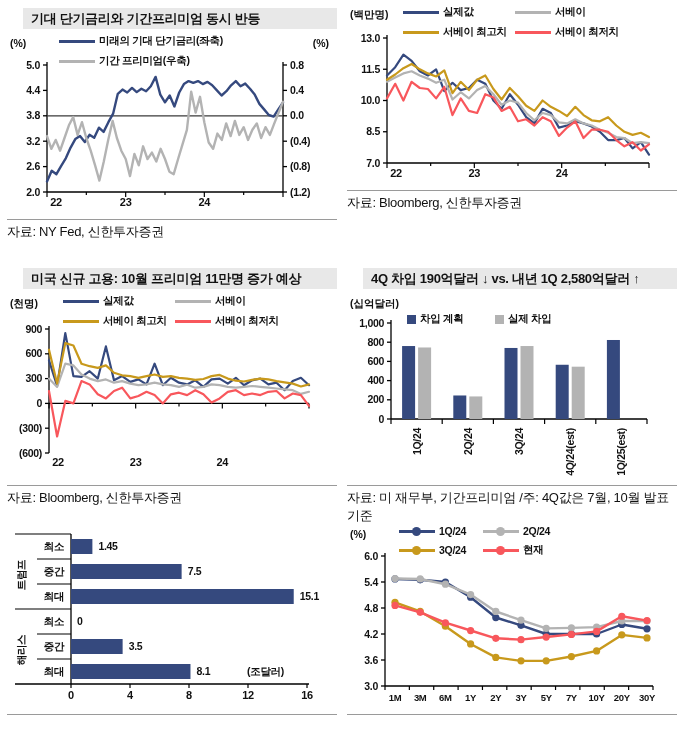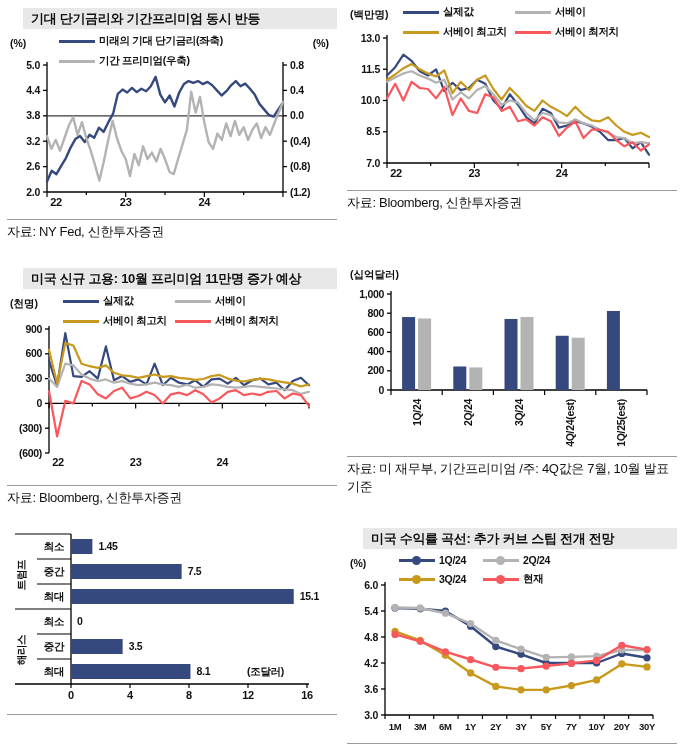--- a/index.html
+++ b/index.html
@@ -208,22 +208,35 @@
           <polyline points="42.0,63.4 50.1,89.0 58.3,36.1 66.4,79.1 74.5,79.9 82.6,74.2 90.8,81.6 98.9,49.4 107.0,83.3 115.1,79.1 123.3,84.9 131.4,82.4 139.5,87.4 147.6,66.7 155.8,88.2 163.9,80.8 172.0,85.7 180.1,87.4 188.3,83.3 196.4,89.9 204.5,82.4 212.6,81.6 220.8,86.6 228.9,80.8 237.0,88.2 245.1,83.3 253.3,81.6 261.4,87.4 269.5,85.7 277.6,93.2 285.8,84.1 293.9,80.8 302.0,88.2" fill="none" stroke="#35497E" stroke-width="2.2" stroke-linejoin="round" stroke-linecap="round"></polyline>
           <polyline points="42.0,81.6 50.1,89.9 58.3,66.7 66.4,68.4 74.5,77.5 82.6,81.6 90.8,84.1 98.9,82.4 107.0,85.7 115.1,84.1 123.3,86.6 131.4,88.2 139.5,87.4 147.6,85.7 155.8,87.4 163.9,88.2 172.0,89.9 180.1,87.8 188.3,90.7 196.4,89.9 204.5,87.4 212.6,88.2 220.8,89.9 228.9,90.7 237.0,89.9 245.1,89.0 253.3,89.9 261.4,90.7 269.5,91.5 277.6,92.3 285.8,93.2 293.9,96.9 302.0,94.8" fill="none" stroke="#B3B3B3" stroke-width="2.2" stroke-linejoin="round" stroke-linecap="round"></polyline>
           <polyline points="42.0,52.7 50.1,86.6 58.3,46.1 66.4,48.5 74.5,66.7 82.6,69.2 90.8,70.9 98.9,68.4 107.0,75.8 115.1,78.3 123.3,79.1 131.4,80.8 139.5,79.1 147.6,77.5 155.8,79.9 163.9,79.1 172.0,80.8 180.1,81.6 188.3,82.8 196.4,82.0 204.5,79.1 212.6,77.9 220.8,81.6 228.9,83.7 237.0,84.5 245.1,82.8 253.3,81.6 261.4,82.4 269.5,84.1 277.6,85.3 285.8,86.6 293.9,89.5 302.0,87.4" fill="none" stroke="#C8991C" stroke-width="2.2" stroke-linejoin="round" stroke-linecap="round"></polyline>
           <polyline points="42.0,94.0 50.1,139.5 58.3,103.9 66.4,106.4 74.5,84.1 82.6,87.4 90.8,97.3 98.9,101.4 107.0,94.0 115.1,90.7 123.3,101.4 131.4,99.0 139.5,94.8 147.6,98.1 155.8,106.4 163.9,97.3 172.0,95.7 180.1,98.1 188.3,93.2 196.4,97.3 204.5,105.6 212.6,101.4 220.8,94.8 228.9,93.2 237.0,98.1 245.1,96.5 253.3,98.1 261.4,94.8 269.5,94.0 277.6,101.4 285.8,96.5 293.9,98.1 302.0,108.9" fill="none" stroke="#F8575C" stroke-width="2.2" stroke-linejoin="round" stroke-linecap="round"></polyline>
         </svg>
     </div>
     <div class="foot"><span>자료: Bloomberg, 신한투자증권</span></div>
   </section>
 
   <section class="panel">
+    <h3 class="ptitle">4Q 차입 190억달러 ↓ vs. 내년 1Q 2,580억달러 ↑</h3>
     <div class="cwrap">
       <span class="unit ul">(십억달러)</span>
+      <div class="legend" id="lg-c4">
+          <div class="lgrow">
+            <span class="lgitem" style="width: 88px;">
+              <span class="sw-sq" style="background: rgb(53, 73, 126);"></span>
+              <span class="lglabel">차입 계획</span>
+            </span>
+            <span class="lgitem">
+              <span class="sw-sq" style="background: rgb(179, 179, 179);"></span>
+              <span class="lglabel">실제 차입</span>
+            </span>
+          </div>
+        </div>
       <svg id="svg-c4" width="322" height="186">
           <line x1="44" y1="23" x2="44" y2="122" stroke="#000" stroke-width="1.3"></line>
           <line x1="40" y1="26" x2="44" y2="26" stroke="#000" stroke-width="1.3"></line>
           <text x="37" y="29.5" fill="#111" font-size="10.5" font-weight="700" text-anchor="end" font-family="&quot;Liberation Sans&quot;,sans-serif" letter-spacing="-0.3">1,000</text>
           <line x1="40" y1="45.2" x2="44" y2="45.2" stroke="#000" stroke-width="1.3"></line>
           <text x="37" y="48.7" fill="#111" font-size="10.5" font-weight="700" text-anchor="end" font-family="&quot;Liberation Sans&quot;,sans-serif" letter-spacing="-0.3">800</text>
           <line x1="40" y1="64.4" x2="44" y2="64.4" stroke="#000" stroke-width="1.3"></line>
           <text x="37" y="67.9" fill="#111" font-size="10.5" font-weight="700" text-anchor="end" font-family="&quot;Liberation Sans&quot;,sans-serif" letter-spacing="-0.3">600</text>
           <line x1="40" y1="83.6" x2="44" y2="83.6" stroke="#000" stroke-width="1.3"></line>
           <text x="37" y="87.1" fill="#111" font-size="10.5" font-weight="700" text-anchor="end" font-family="&quot;Liberation Sans&quot;,sans-serif" letter-spacing="-0.3">400</text>
@@ -297,21 +310,20 @@
           <text x="47" y="147" fill="#111" font-size="10.5" font-weight="700" text-anchor="middle" font-family="&quot;Liberation Sans&quot;,sans-serif" letter-spacing="-0.3">최대</text>
           <rect x="64" y="136" width="119.475" height="15" fill="#35497E"></rect>
           <text x="189.475" y="147" fill="#111" font-size="10.5" font-weight="700" text-anchor="start" font-family="&quot;Liberation Sans&quot;,sans-serif" letter-spacing="-0.3">8.1</text>
           <text x="240" y="147" fill="#111" font-size="10.5" font-weight="700" text-anchor="start" font-family="&quot;Liberation Sans&quot;,sans-serif" letter-spacing="-0.3">(조달러)</text>
         </svg>
     </div>
     <div class="foot"><span></span></div>
   </section>
 
   <section class="panel">
-    <h3 class="ptitle">미국 수익률 곡선: 추가 커브 스팁 전개 전망</h3>
     <div class="cwrap">
       <span class="unit ul">(%)</span>
       <div class="legend" id="lg-c6">
           <div class="lgrow">
             <span class="lgitem" style="width: 84px;">
               <span class="sw-dot" style="background: rgb(53, 73, 126);">
                 <span class="dot" style="background: rgb(53, 73, 126);"></span>
               </span>
               <span class="lglabel">1Q/24</span>
             </span>

